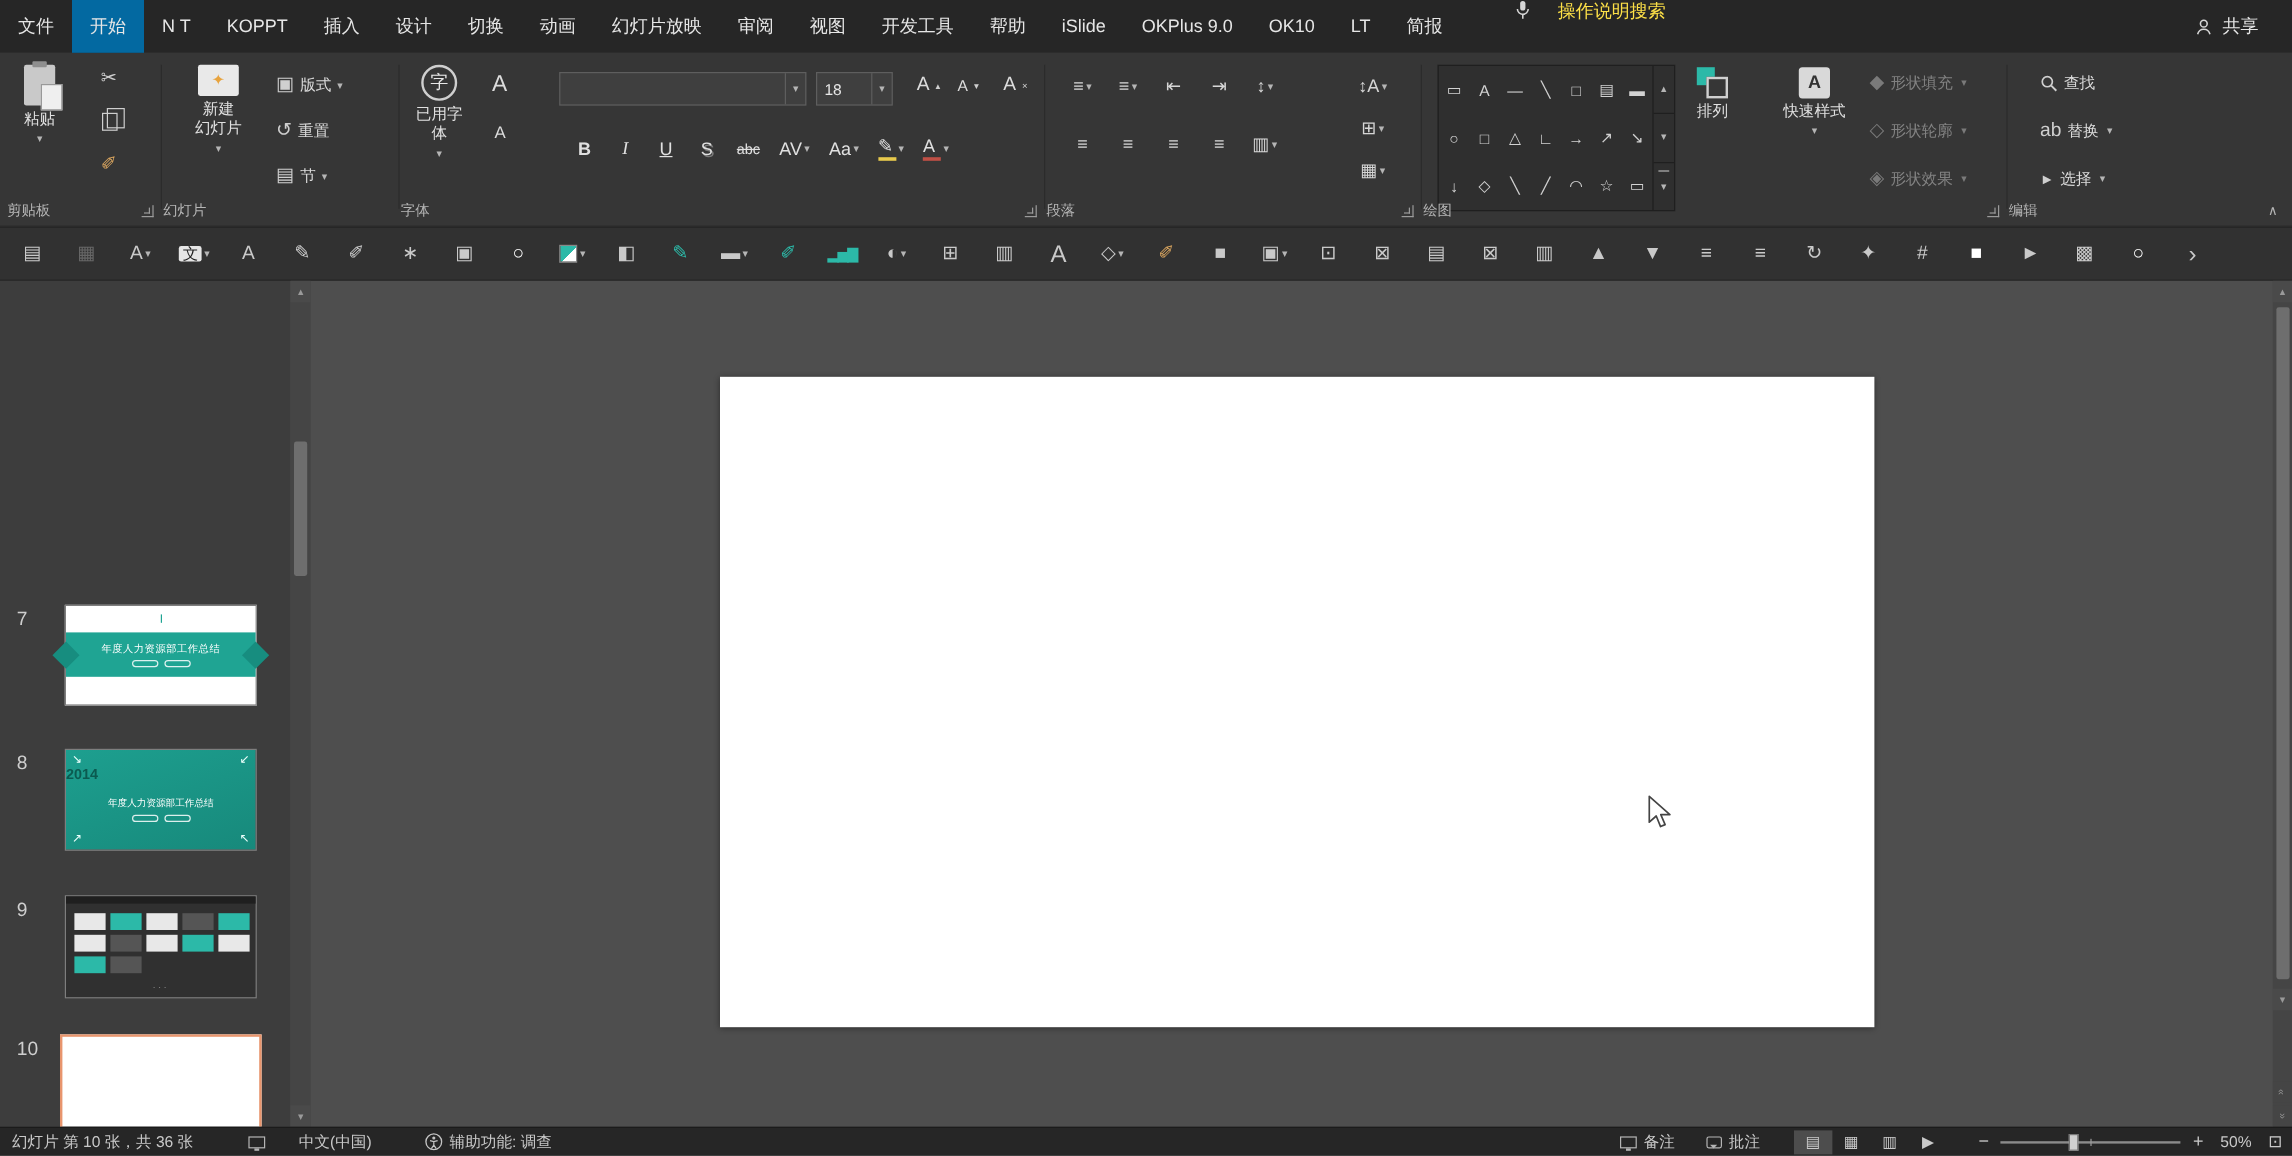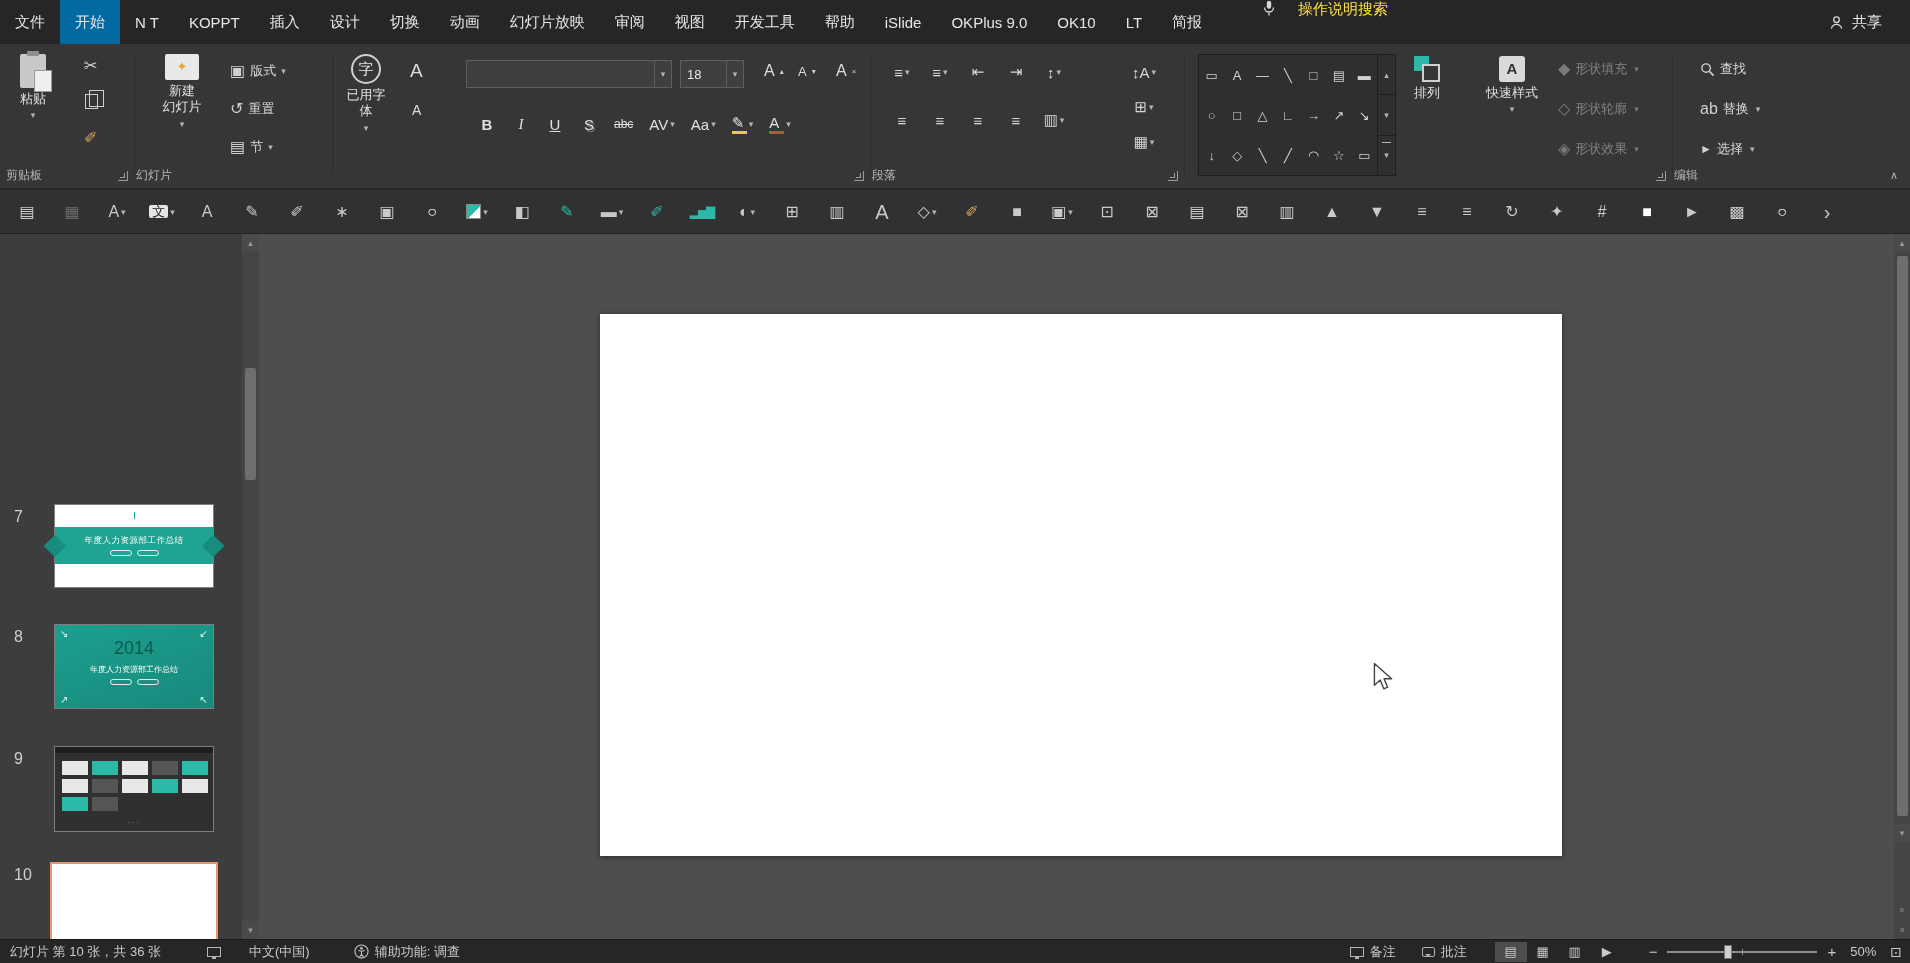--- a/index.html
+++ b/index.html
@@ -109,21 +109,21 @@
   .t7-band{position:absolute;left:0;right:0;top:27%;height:45%;background:#1fa493;
     display:flex;flex-direction:column;align-items:center;justify-content:center;gap:3px}
   .t7-title{font-size:8.5px;color:#fff;letter-spacing:.5px}
   .pills{display:flex;gap:5px}
   .pills i{display:block;width:22px;height:6px;border:1px solid rgba(255,255,255,.85);border-radius:3px}
   .dmd{position:absolute;width:16px;height:16px;background:#178d7f;transform:rotate(45deg);top:calc(50% - 8px)}
   .dmdL{left:-8px}.dmdR{right:-8px}
   .t7-mark{position:absolute;left:calc(50% - .5px);top:9%;width:1px;height:7px;background:#1fa493}
   
   .t8{background:linear-gradient(160deg,#1d9f8f,#17897b)}
-  .t8-year{position:absolute;top:16%;left:0;right:0;text-align:center;font-size:18px;font-weight:normal;color:#0b5a50}
+  .t8-year{position:absolute;top:16%;left:0;right:0;font-size:12px;font-weight:bold;color:#0b5a50}
   .t8-title{position:absolute;top:47%;left:0;right:0;text-align:center;font-size:8px;color:#fff}
   .t8 .pills{position:absolute;top:65%;left:0;right:0;justify-content:center}
   .t8-ar{position:absolute;font-size:10px;color:#eafffb}
   .t8-ar.tl{left:5px;top:3px}.t8-ar.tr{right:5px;top:3px}
   .t8-ar.bl{left:5px;bottom:3px}.t8-ar.br{right:5px;bottom:3px}
   
   .t9{background:#303030}
   .t9-bar{position:absolute;left:0;top:0;right:0;height:6px;background:#1f1f1f}
   .t9-grid{position:absolute;left:7px;top:14px;right:5px;display:flex;flex-wrap:wrap;gap:4px}
   .t9-grid i{width:26px;height:14px;background:#e8e8e8}
@@ -336,20 +336,21 @@
           <span class="fbtn dd bar-y">
             <span class="g">✎</span>
             <span class="dda"></span>
           </span>
 
           <span class="fbtn dd bar-r">
             <span class="g">A</span>
             <span class="dda"></span>
           </span>
         </div>
+      <div class="glabel">字体</div>
       <span class="launcher"></span>
     </div>
     <div class="vsep" style="left:870px"></div>
 
     <div class="rgroup" style="left:872px;width:312px">
       <div class="para-row" style="left:16px;top:14px">
 
           <span class="pbtn dd">
             <span class="g">≡</span>
             <span class="dda"></span>
@@ -490,20 +491,21 @@
       <div class="sbtn dd disabled" style="left:372px;top:56px">
         <span class="icn">◇</span>
         <span>形状轮廓</span>
         <span class="dda"></span>
       </div>
       <div class="sbtn dd disabled" style="left:372px;top:96px">
         <span class="icn">◈</span>
         <span>形状效果</span>
         <span class="dda"></span>
       </div>
+      <div class="glabel">绘图</div>
       <span class="launcher"></span>
     </div>
     <div class="vsep" style="left:1672px"></div>
 
     <div class="rgroup" style="left:1674px;width:210px">
       <div class="sbtn" style="left:26px;top:16px">
         <svg viewBox="0 0 16 16" width="15" height="15">
             <circle cx="6.5" cy="6.5" r="4.5" fill="none" stroke="#cfcfcf" stroke-width="1.5"></circle>
             <line x1="10" y1="10" x2="14.5" y2="14.5" stroke="#cfcfcf" stroke-width="1.7"></line>
           </svg>

